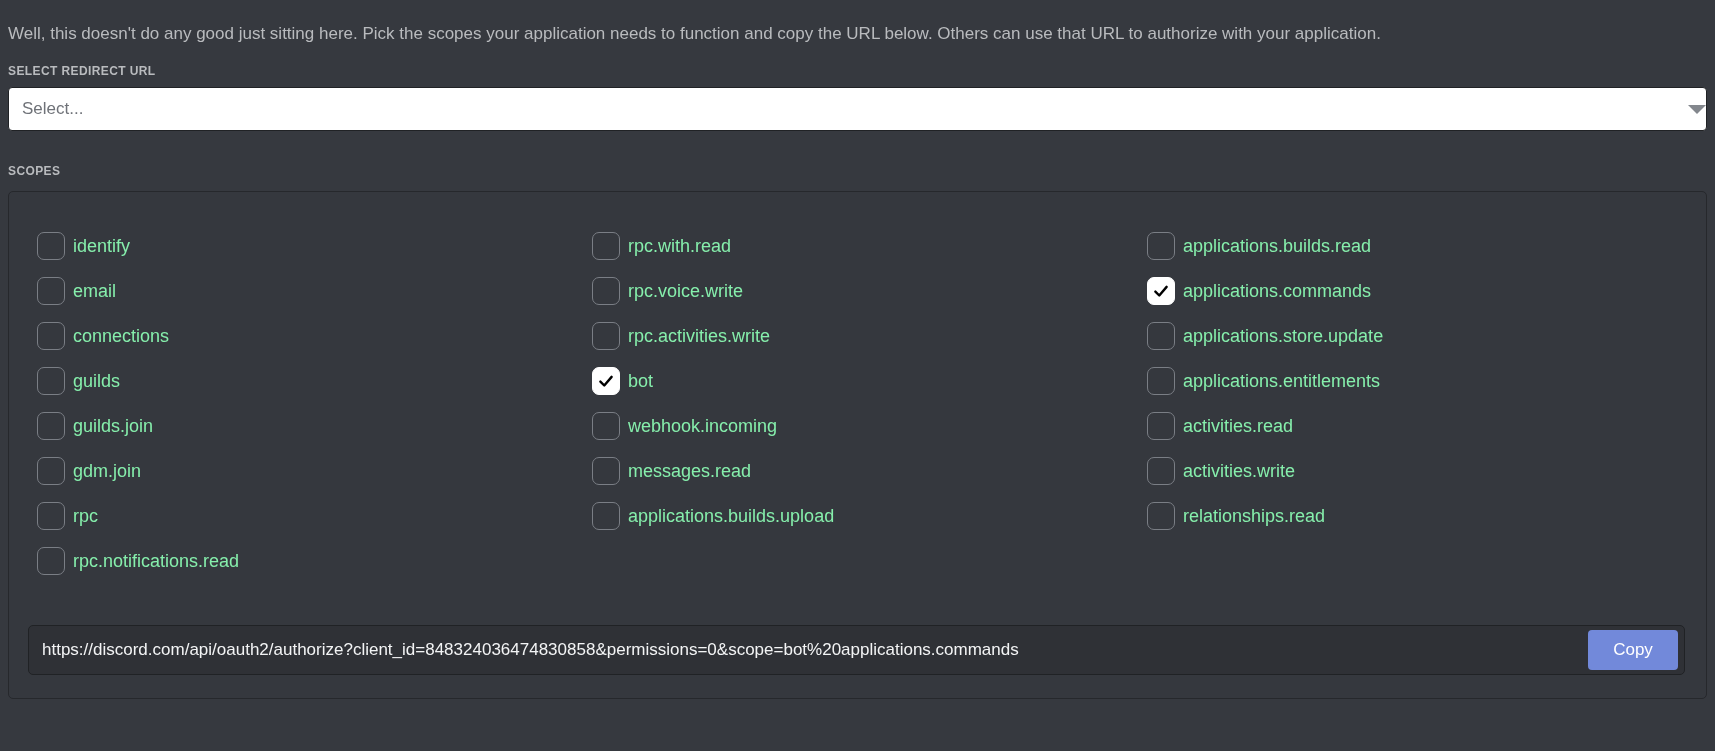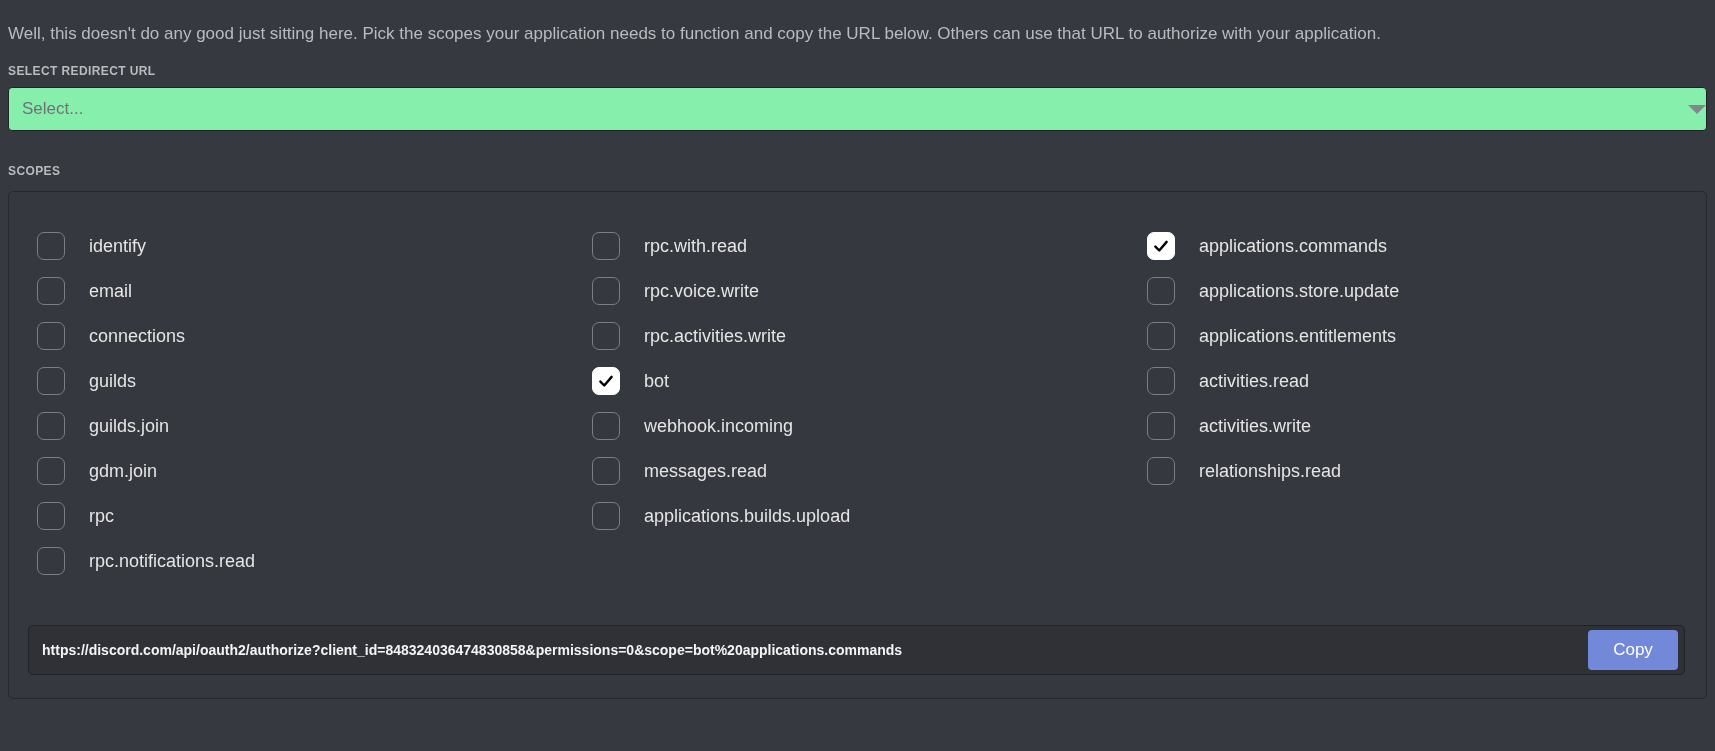--- a/index.html
+++ b/index.html
@@ -29,21 +29,21 @@
     font-size: 12px;
     font-weight: 700;
     letter-spacing: 0.4px;
     text-transform: uppercase;
   }
   .field-label.scopes-label { margin-top: 33px; }
 
   .select-box {
     margin-top: 9px;
     height: 44px;
-    background: #86efac;
+    background: #ffffff;
     border: 1px solid #202225;
     border-radius: 4px;
     display: flex;
     align-items: center;
     padding: 0 0 0 13px;
     cursor: pointer;
   }
   .select-placeholder {
     flex: 1;
     color: #6f7278;
@@ -82,45 +82,44 @@
     background: transparent;
     display: flex;
     align-items: center;
     justify-content: center;
   }
   .checkbox.checked {
     background: #ffffff;
     border-color: #ffffff;
   }
   .scope-label {
-    margin-left: 24px;
-    color: #e5e5e5;
+    margin-left: 8px;
+    color: #86efac;
     font-size: 18px;
   }
 
   .url-bar {
     position: absolute;
     left: 19px;
     right: 21px;
     bottom: 23px;
     height: 50px;
     background: #2f3136;
     border: 1px solid #202225;
     border-radius: 5px;
     display: flex;
     align-items: center;
     padding: 0 6px 0 13px;
   }
   .url-text {
     flex: 1;
     color: #f3f4f5;
-    font-size: 14px;
+    font-size: 17px;
     white-space: nowrap;
     overflow: hidden;
-    font-weight: bold;
   }
   .copy-btn {
     flex: none;
     width: 90px;
     height: 40px;
     background: #7289da;
     border: none;
     border-radius: 4px;
     color: #ffffff;
     font-size: 17px;
@@ -213,20 +212,24 @@
             <span class="checkbox"></span>
             <span class="scope-label">messages.read</span>
           </div>
           <div class="scope-row">
             <span class="checkbox"></span>
             <span class="scope-label">applications.builds.upload</span>
           </div>
         </div>
         <div class="scope-col">
           <div class="scope-row">
+            <span class="checkbox"></span>
+            <span class="scope-label">applications.builds.read</span>
+          </div>
+          <div class="scope-row">
             <span class="checkbox checked">
               <svg width="18" height="18" viewBox="0 0 24 24">
                 <path d="M4.5 12.8l5.2 5.2L19.5 6.5" stroke="#000000" stroke-width="3.2" fill="none" stroke-linecap="round" stroke-linejoin="round"></path>
               </svg>
             </span>
             <span class="scope-label">applications.commands</span>
           </div>
           <div class="scope-row">
             <span class="checkbox"></span>
             <span class="scope-label">applications.store.update</span>

